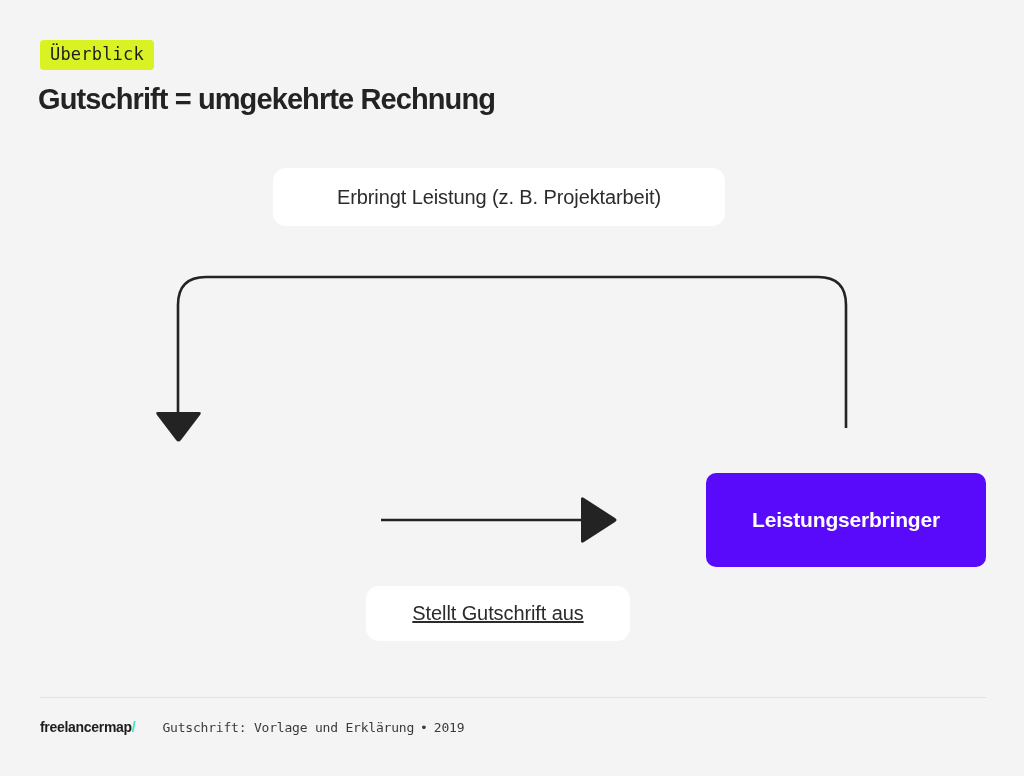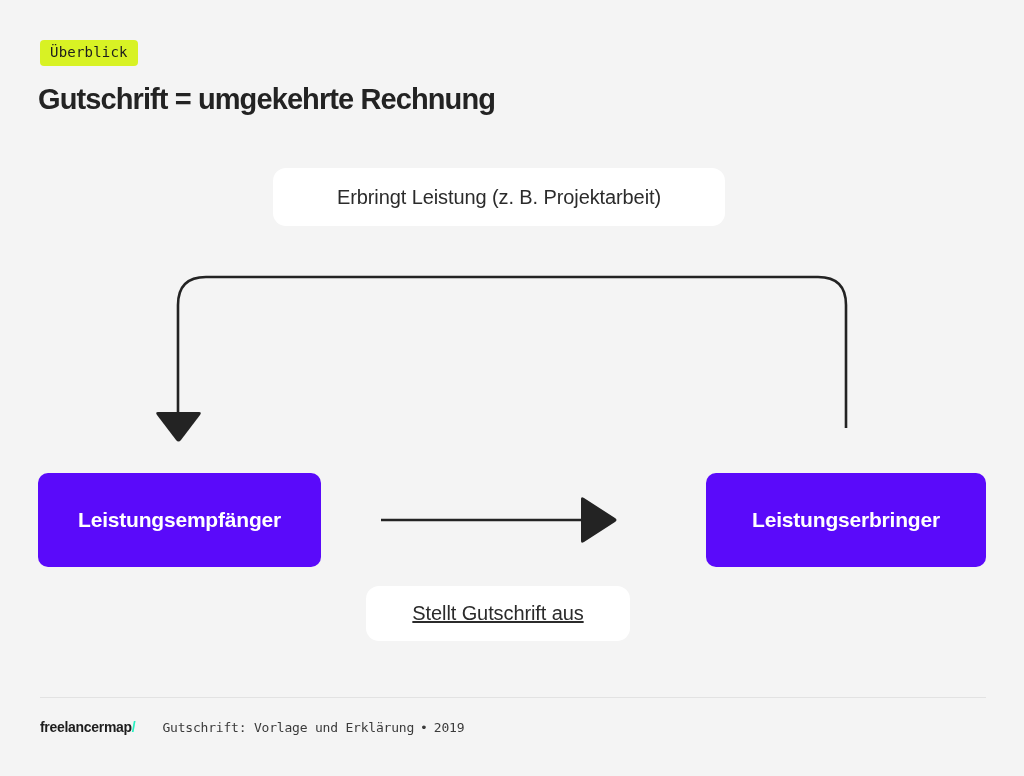--- a/index.html
+++ b/index.html
@@ -21,21 +21,21 @@
   }
 
   
   .badge {
     position: absolute;
     left: 40px;
     top: 40px;
     background: #d8f224;
     color: #1d1d1d;
     font-family: "DejaVu Sans Mono", "Liberation Mono", monospace;
-    font-size: 14px;
+    font-size: 17px;
     letter-spacing: 0.2px;
     padding: 5px 10px 6px 10px;
     border-radius: 4px;
     line-height: 1.1;
     white-space: nowrap;
   }
   .page-title {
     position: absolute;
     left: 38px;
     top: 82px;
@@ -170,21 +170,20 @@
 
       <path d="M 846 428 L 846 305 Q 846 277 818 277 L 206 277 Q 178 277 178 305 L 178 414" fill="none" stroke="#232323" stroke-width="2.6" stroke-linecap="butt"></path>
       <path d="M 158 412 L 199 412 Q 202 412 200 415 L 181 440 Q 178.5 443 176 440 L 157 415 Q 155 412 158 412 Z" fill="#232323"></path>
 
       <path d="M 381 520 L 592 520" fill="none" stroke="#232323" stroke-width="2.6" stroke-linecap="butt"></path>
       <path d="M 581 499 L 581 541 Q 581 544 584 542 L 615 522 Q 618 520 615 518 L 584 498 Q 581 496 581 499 Z" fill="#232323"></path>
     </svg>
 
     <div class="label-box" id="label-top">Erbringt Leistung (z. B. Projektarbeit)</div>
 
-    <div class="node-box" id="node-left">Leistungsempfänger</div>
 
     <div class="node-box" id="node-right">Leistungserbringer</div>
 
     <div class="label-box" id="label-bottom">Stellt Gutschrift aus</div>
   </div>
 
   <div class="footer-divider"></div>
   <div class="footer">
     <div class="brand"><span>freelancermap</span><span class="slash">/</span></div>
     <div class="footer-meta"><span>Gutschrift: Vorlage und Erklärung</span><span class="sep">•</span><span>2019</span></div>

